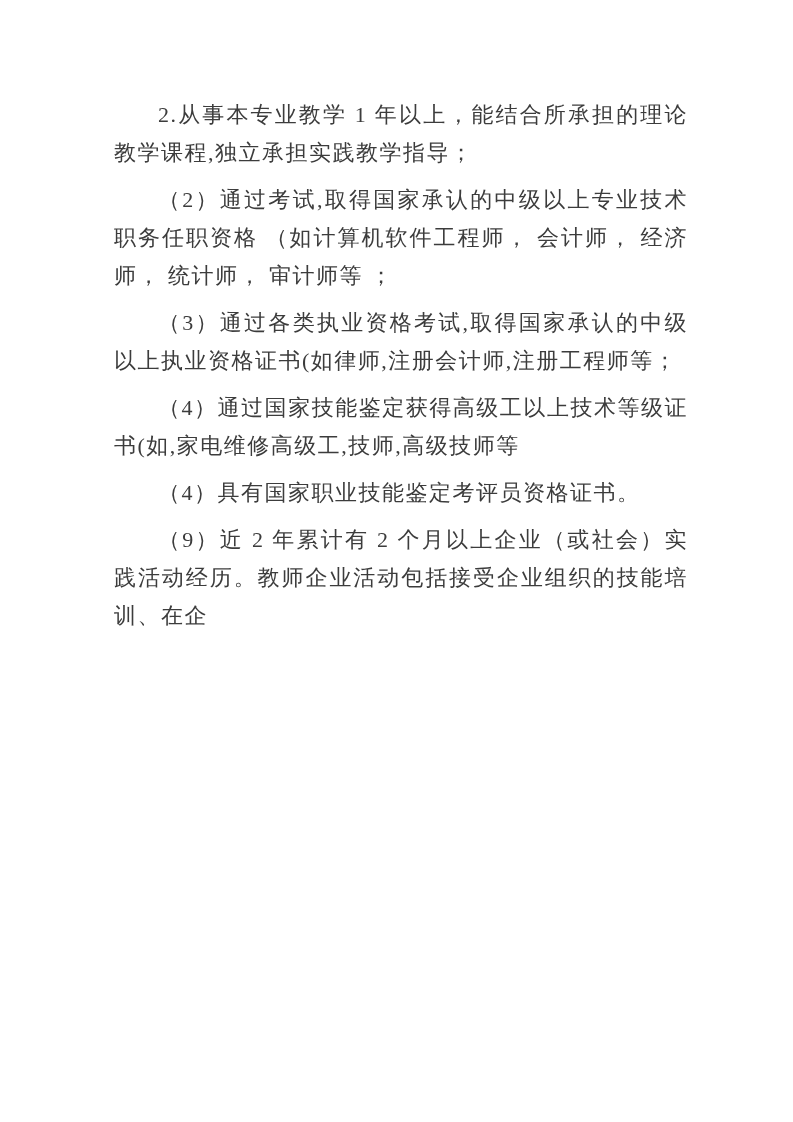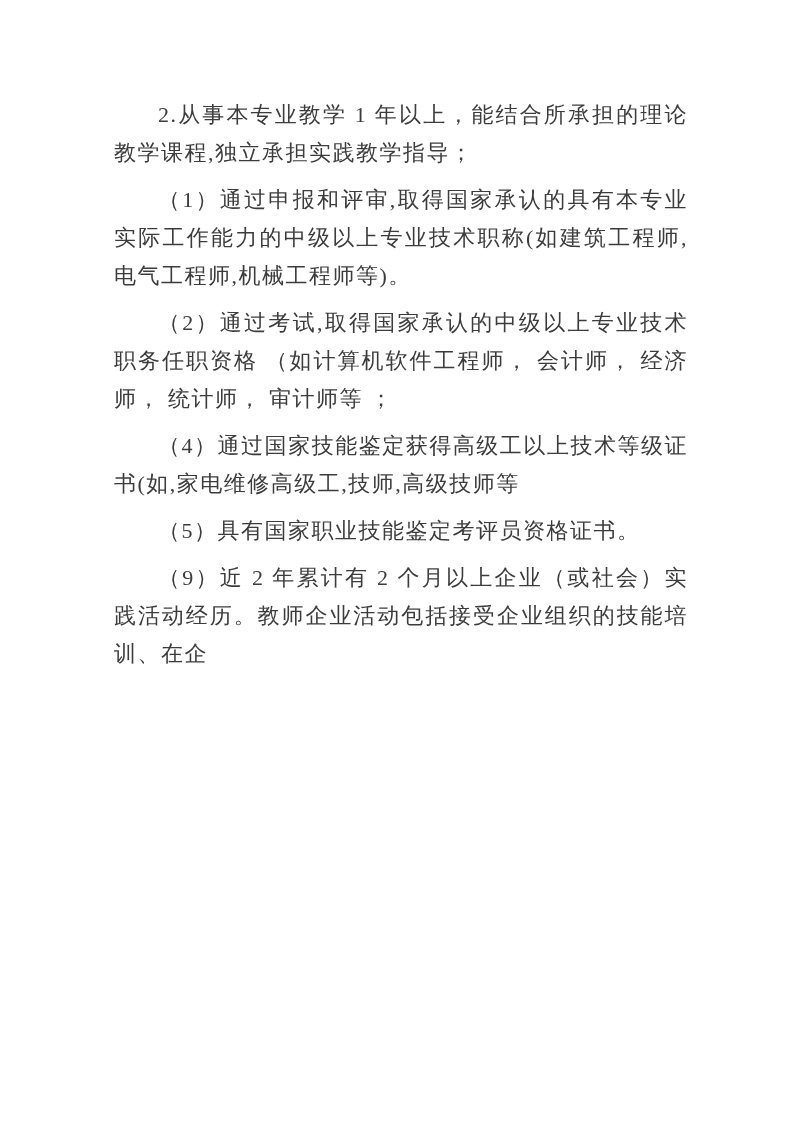--- a/index.html
+++ b/index.html
@@ -41,20 +41,20 @@
     color: #1c1c1c;
     letter-spacing: 1px;
   }
 </style>
 </head>
 <body>
 
 <div class="page">
   <div class="page-body">
     <p>2.从事本专业教学 1 年以上，能结合所承担的理论教学课程,独立承担实践教学指导；</p>
-    <p>（1）通过申报和评审,取得国家承认的具有本专业实际工作能力的中级以上专业技术职称(如建筑工程师,电气工程师,机械工程师等)。</p>
     <p>（2）通过考试,取得国家承认的中级以上专业技术职务任职资格 （如计算机软件工程师， 会计师， 经济师， 统计师， 审计师等 ；</p>
+    <p>（3）通过各类执业资格考试,取得国家承认的中级以上执业资格证书(如律师,注册会计师,注册工程师等；</p>
     <p>（4）通过国家技能鉴定获得高级工以上技术等级证书(如,家电维修高级工,技师,高级技师等</p>
-    <p>（5）具有国家职业技能鉴定考评员资格证书。</p>
+    <p>（4）具有国家职业技能鉴定考评员资格证书。</p>
     <p>（9）近 2 年累计有 2 个月以上企业（或社会）实践活动经历。教师企业活动包括接受企业组织的技能培训、在企</p>
   </div>
   <div class="page-footer">234</div>
 </div>
 
 </body></html>

